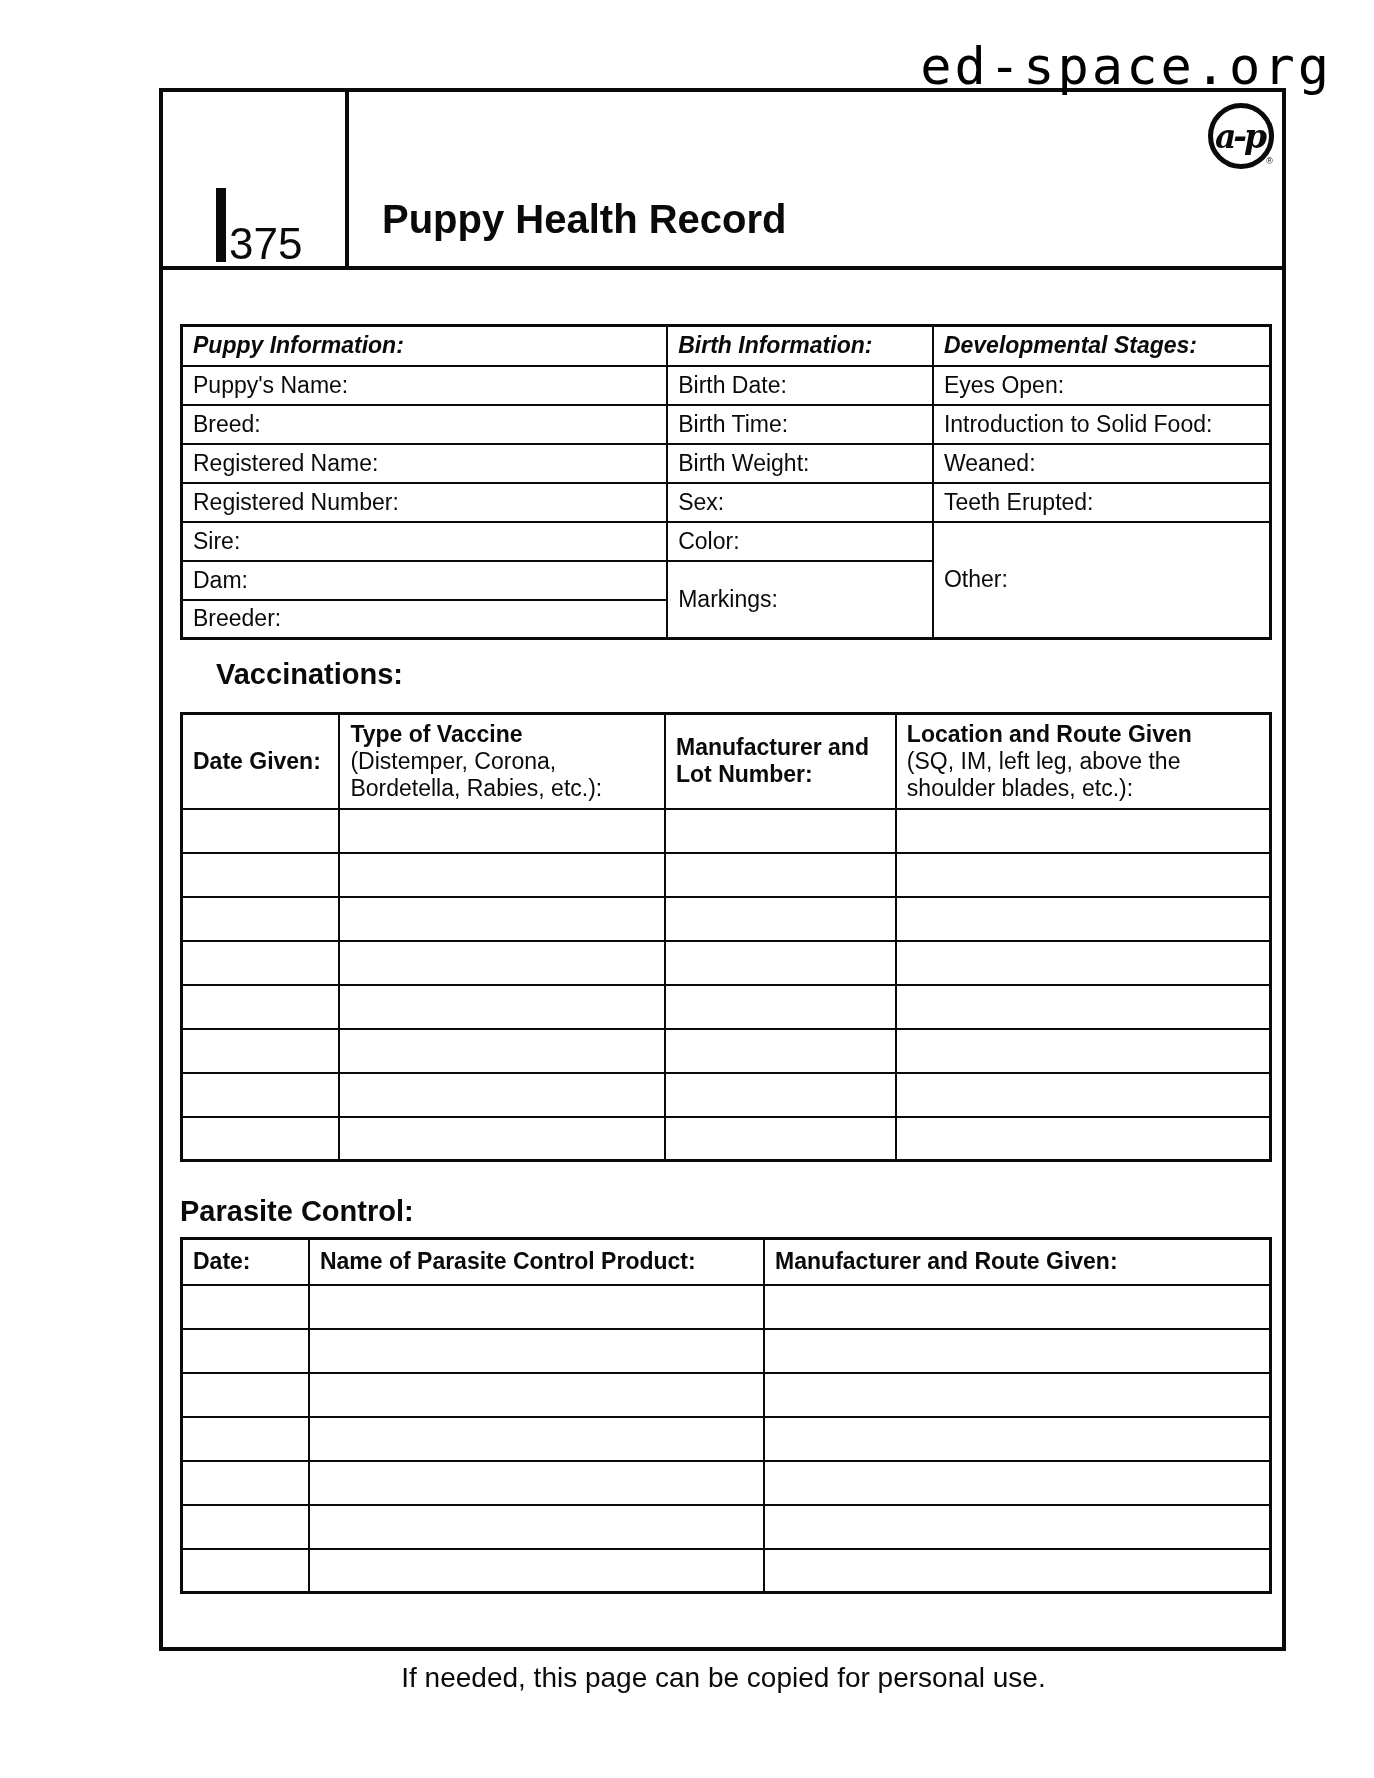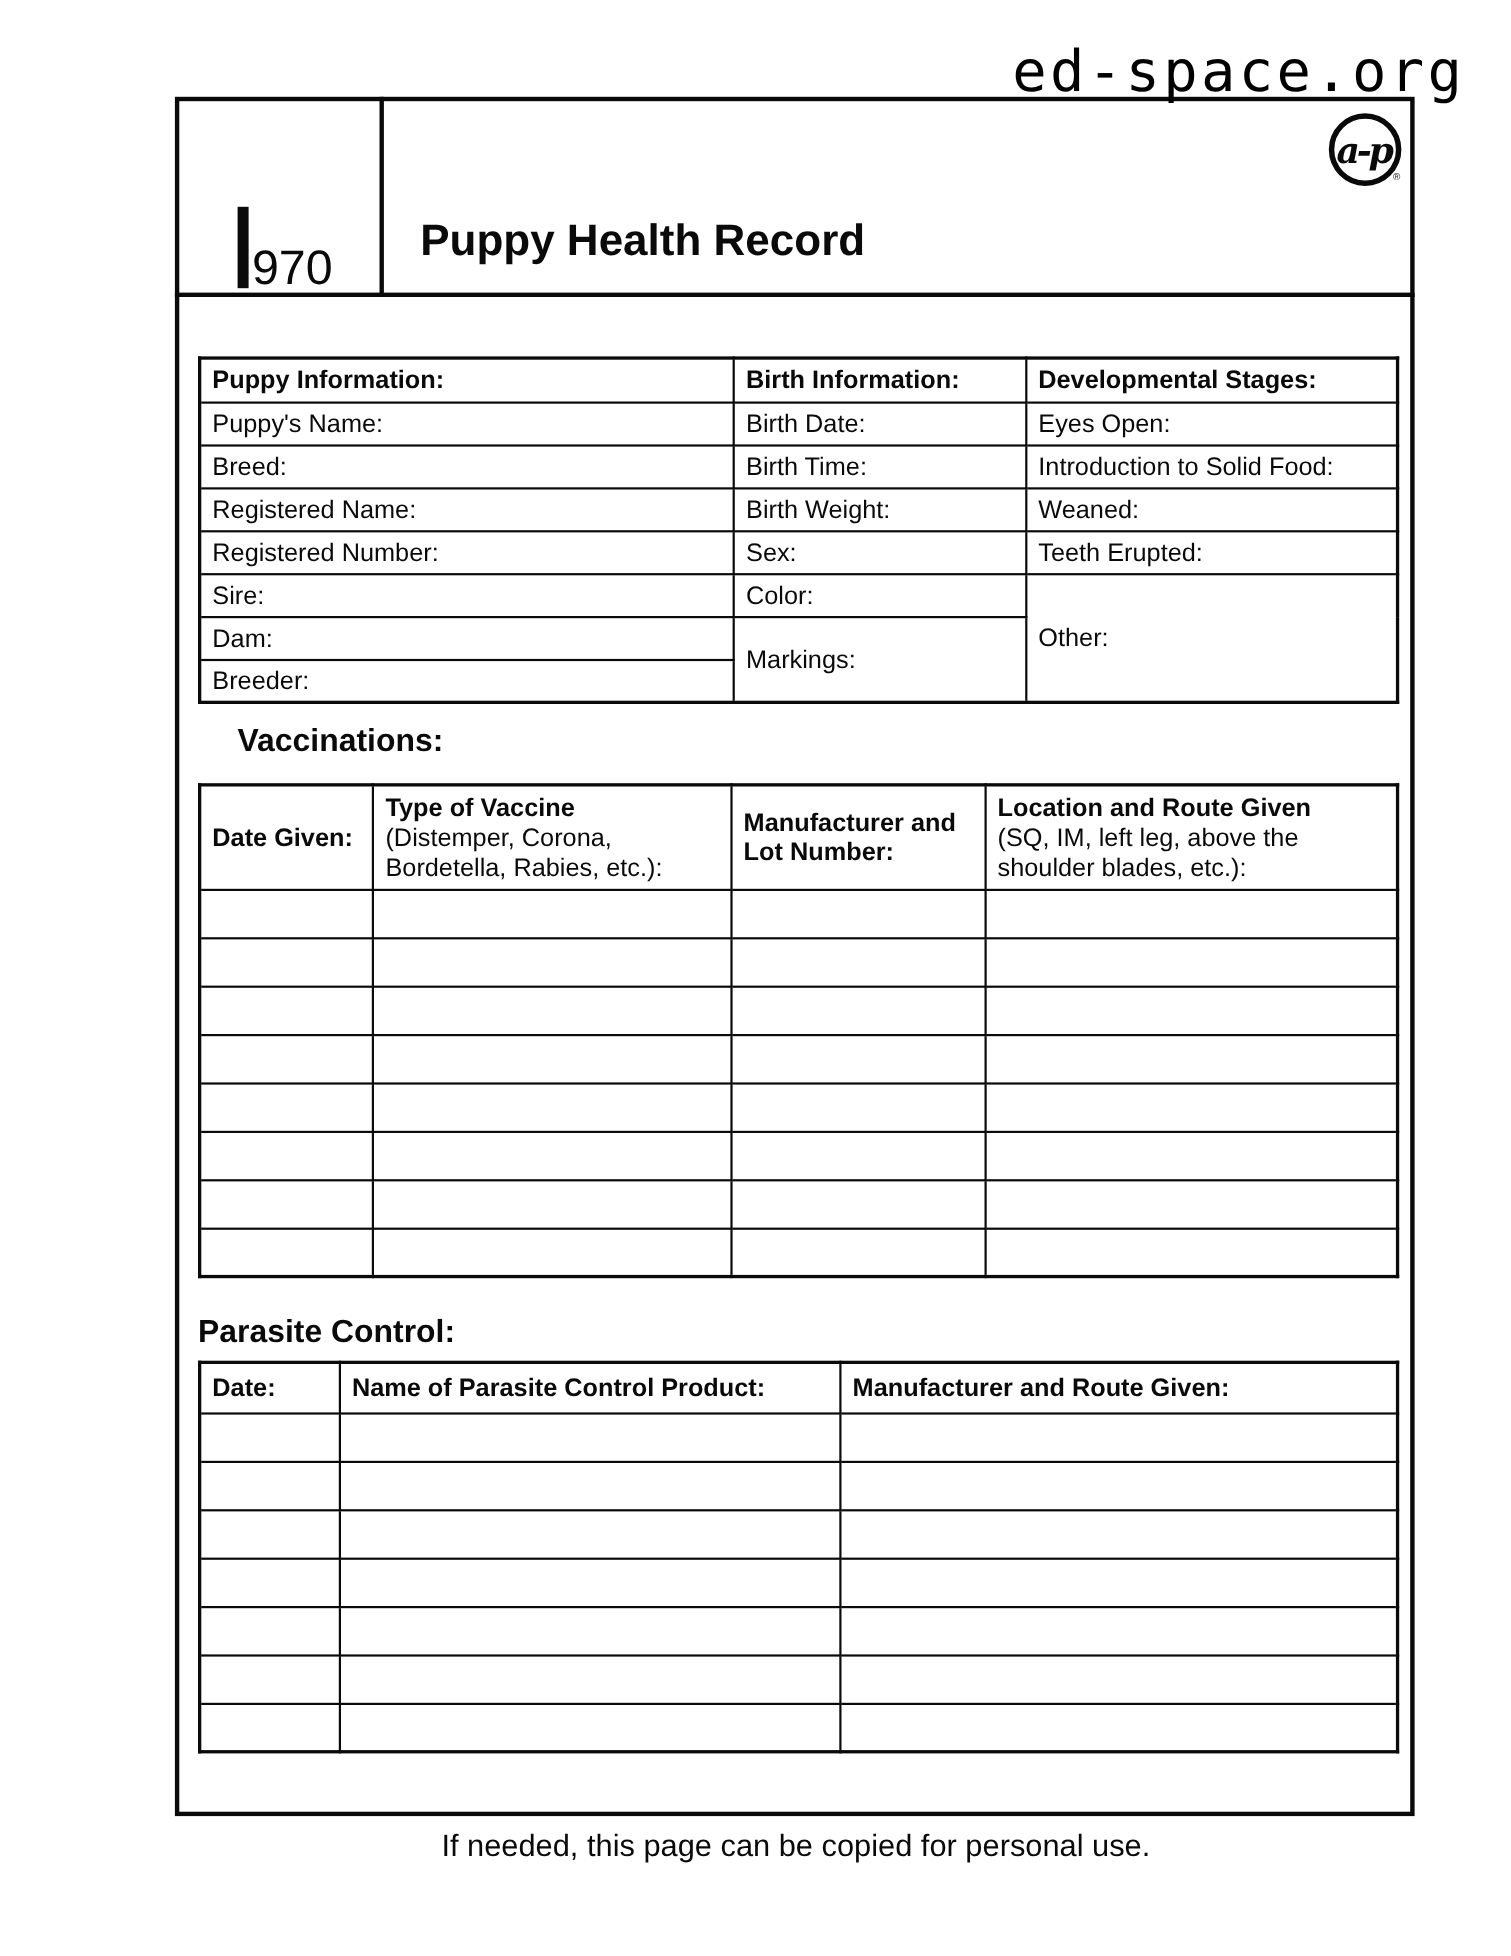--- a/index.html
+++ b/index.html
@@ -48,21 +48,21 @@
   }
   table.form td, table.form th{
     border:2px solid #0a0a0a;
     font-size:23px;font-weight:400;text-align:left;
     padding:0 6px 0 10px;vertical-align:middle;
     overflow:hidden;
   }
   table.form th{font-weight:bold;}
   #info-table{top:324px;}
   #info-table tr{height:39px;}
-  #info-table tr.hdr{height:40px;}
+  #info-table tr.hdr{height:40px;font-style:italic;}
   td.vtop{vertical-align:top;padding-top:6px;}
   .section-heading{
     position:absolute;left:180px;font-size:29px;font-weight:bold;line-height:1;
   }
   #vacc-heading{top:660px;margin-left:36px;}
   #parasite-heading{top:1197px;}
   #vacc-table{top:712px;}
   #vacc-table tr.hdr{height:95px;}
   #vacc-table tr.empty{height:44px;}
   #parasite-table{top:1237px;}
@@ -78,21 +78,21 @@
 <body>
 
 <div class="watermark">ed-space.org</div>
 
 <div class="page-border"></div>
 <div class="hdr-divider"></div>
 <div class="hdr-bottomline"></div>
 
 <div class="form-number">
   <span class="ibar"></span>
-  <span class="digits">970</span>
+  <span class="digits">375</span>
 </div>
 
 <div class="page-title">Puppy Health Record</div>
 
 <div class="logo">
   <span class="logo-text">a-p</span>
   <span class="reg">®</span>
 </div>
 
 <table class="form" id="info-table">

